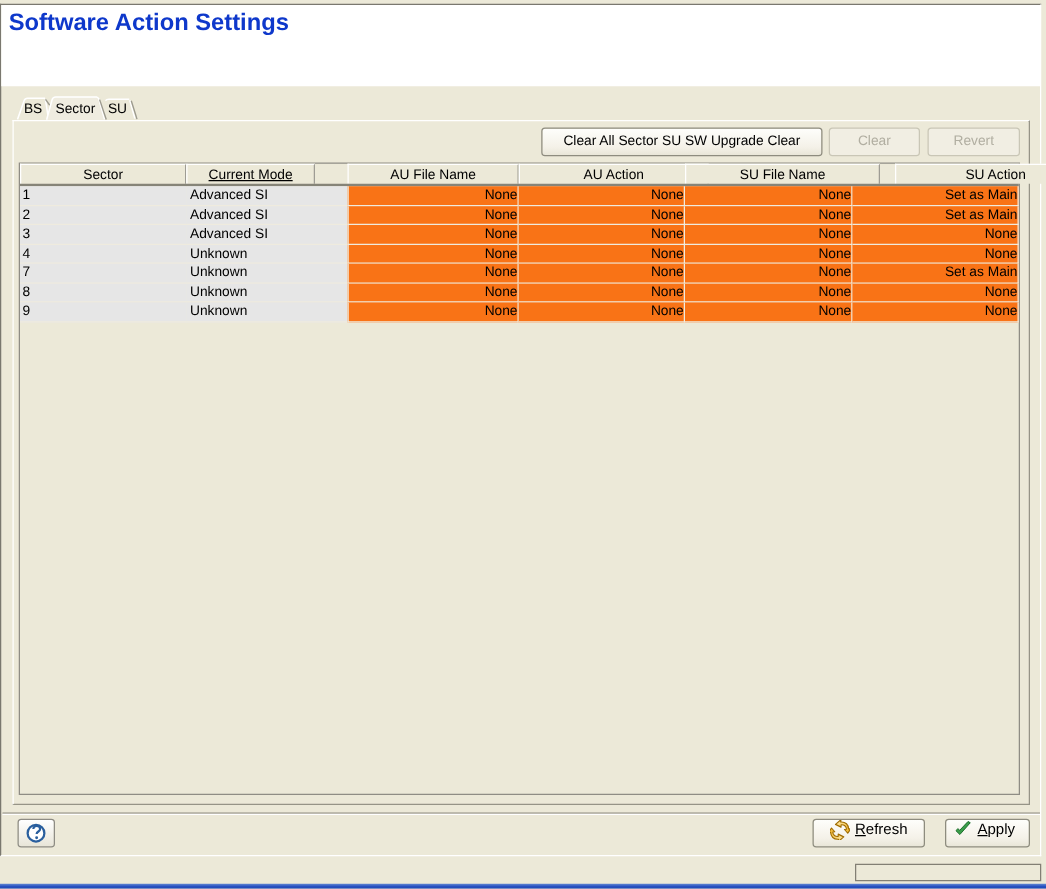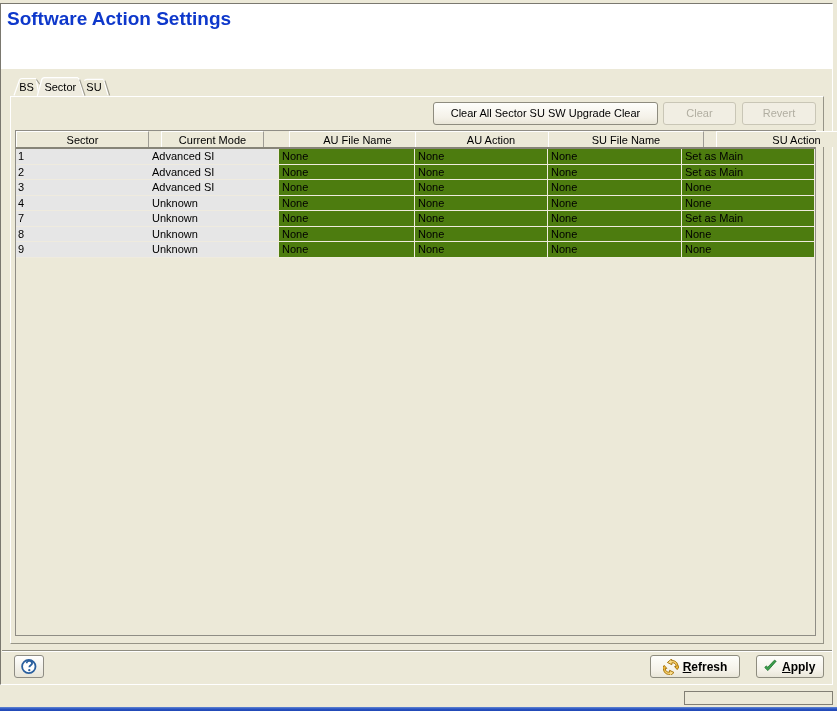--- a/index.html
+++ b/index.html
@@ -31,29 +31,29 @@
   .thead{left:16px;top:131px;width:799px;height:16px;}
   .th{position:absolute;box-sizing:border-box;top:0;height:16px;background:#ece9d8;
       border-top:1px solid #ffffff;border-left:1px solid #ffffff;border-right:1px solid #9e9c94;
       font-size:11px;text-align:center;line-height:16px;color:#000;}
   .hsep{left:16px;top:147px;width:799px;height:2px;background:#868478;}
   .tbody{left:16px;top:149px;width:799px;height:109px;font-size:11px;}
   .row{position:absolute;left:0;width:799px;height:15.57px;}
   .cell{position:absolute;box-sizing:border-box;top:0;height:15.57px;line-height:15px;
         padding-left:3px;border-bottom:1px solid #efebde;overflow:hidden;}
   .g{background:#e6e6e6;}
-  .w{background:#4d7c0f;border-right:1px solid #efebde;}
+  .w{background:#f97316;border-right:1px solid #efebde;text-align:right;}
   
   .groove{left:2px;top:650px;width:830px;height:2px;
           border-top:1px solid #8e8c80;border-bottom:1px solid #ffffff;}
   .help{left:14px;top:655px;width:30px;height:23px;border:1px solid #8e8c84;border-radius:3px;
         background:linear-gradient(#ffffff,#e8e5d8);}
   .xpbtn{border:1px solid #8e8c7f;border-radius:3px;
         background:linear-gradient(#fefefb,#f4f1e8 70%,#e9e6d8);
-        font-size:12px;color:#000;display:flex;align-items:center;justify-content:center;gap:4px;font-weight:bold;}
+        font-size:12px;color:#000;display:flex;justify-content:center;gap:4px;}
   .refresh{left:650px;top:655px;width:90px;height:23px;}
   .apply{left:756px;top:655px;width:68px;height:23px;justify-content:flex-start;padding-left:6px;}
   .progress{left:684px;top:691px;width:149px;height:14px;border:1px solid #827f74;background:#ece9d8;}
   .bluebar{left:0;top:707px;width:837px;height:4px;
            background:linear-gradient(#6287d2,#2750c0 55%,#2148b4);}
   u{text-decoration:underline;}
 </style>
 </head>
 <body>
   <div class="abs win"></div>
@@ -79,22 +79,22 @@
   </svg>
 
   <div class="abs tabpane"></div>
   <div class="abs btn clearall">Clear All Sector SU SW Upgrade Clear</div>
   <div class="abs btn dis clear">Clear</div>
   <div class="abs btn dis revert">Revert</div>
 
   <div class="abs scroll"></div>
   <div class="abs thead">
     <div class="th" style="left:0px;width:133px;">Sector</div>
-    <div class="th" style="left:145px;width:103px;">Current Mode</div>
-    <div class="th" style="left:273px;width:137px;">AU File Name</div>
+    <div class="th" style="left:133px;width:103px;text-decoration:underline;">Current Mode</div>
+    <div class="th" style="left:262px;width:137px;">AU File Name</div>
     <div class="th" style="left:399px;width:152px;">AU Action</div>
     <div class="th" style="left:532px;width:156px;">SU File Name</div>
     <div class="th" style="left:700px;width:161px;">SU Action</div>
   </div>
   <div class="abs hsep"></div>
   <div class="abs tbody" id="tbody">
     <div class="row" style="top:0.0px">
       <div class="cell g" style="left:0px;width:133px;padding-left:2px;">1</div>
       <div class="cell g" style="left:133px;width:129px;">Advanced SI</div>
       <div class="cell w" style="left:262px;width:137px;border-left:1px solid #efebde;">None</div>

